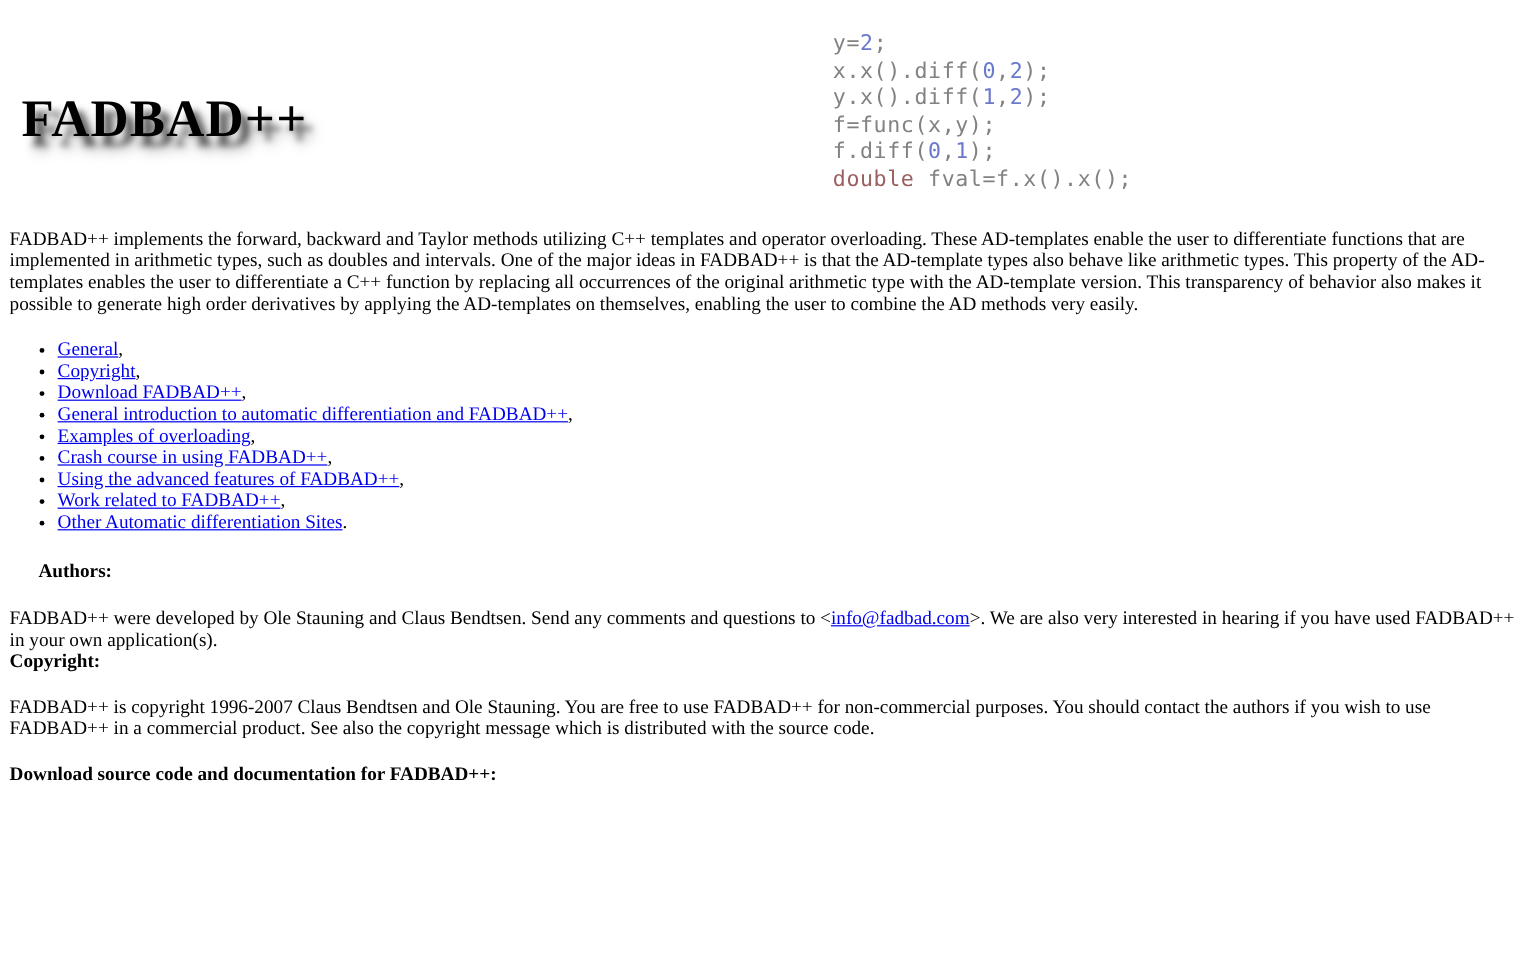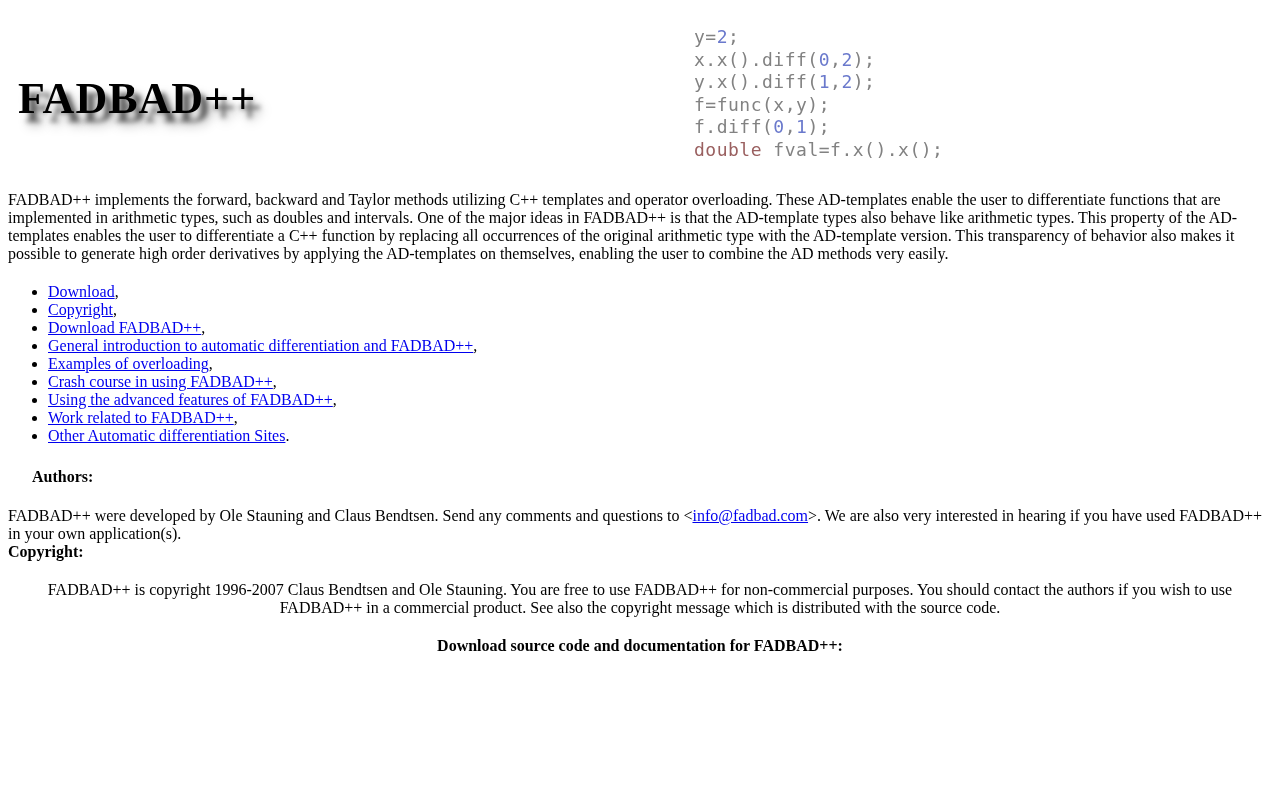--- a/index.html
+++ b/index.html
@@ -56,21 +56,21 @@
     margin: 23px 0 0 0;
     font-weight: bold;
     letter-spacing: -0.2px;
   }
   p { margin: 0; }
   .section-label { font-weight: bold; }
   .gap-24 { margin-top: 24px; }
   .gap-23 { margin-top: 23px; margin-left: 24px; }
   .gap-22 { }
   .gap-21 { margin-top: 21px; }
-  .gap-20 { margin-top: 20px; text-align: center; }
+  .gap-20 { margin-top: 20px; }
 
   ul.content-list {
     margin: 20px 0 0 0;
     padding-left: 40px;
   }
   ul.content-list li { line-height: 18px; }
 
   a {
     color: #0000EE;
     text-decoration: underline;
@@ -88,21 +88,21 @@
   </div>
 
   <div class="content-wrap">
 
 
 
     <p class="gap-21">FADBAD++ implements the forward, backward and Taylor methods utilizing C++ templates and operator overloading. These AD-templates enable the user to differentiate functions that are implemented in arithmetic types, such as doubles and intervals. One of the major ideas in FADBAD++ is that the AD-template types also behave like arithmetic types. This property of the AD-templates enables the user to differentiate a C++ function by replacing all occurrences of the original arithmetic type with the AD-template version. This transparency of behavior also makes it possible to generate high order derivatives by applying the AD-templates on themselves, enabling the user to combine the AD methods very easily.</p>
 
 
     <ul class="content-list">
-        <li><a href="#">Download</a>,</li>
+        <li><a href="#">General</a>,</li>
         <li><a href="#">Copyright</a>,</li>
         <li><a href="#">Download FADBAD++</a>,</li>
         <li><a href="#">General introduction to automatic differentiation and FADBAD++</a>,</li>
         <li><a href="#">Examples of overloading</a>,</li>
         <li><a href="#">Crash course in using FADBAD++</a>,</li>
         <li><a href="#">Using the advanced features of FADBAD++</a>,</li>
         <li><a href="#">Work related to FADBAD++</a>,</li>
         <li><a href="#">Other Automatic differentiation Sites</a>.</li>
       </ul>
 

